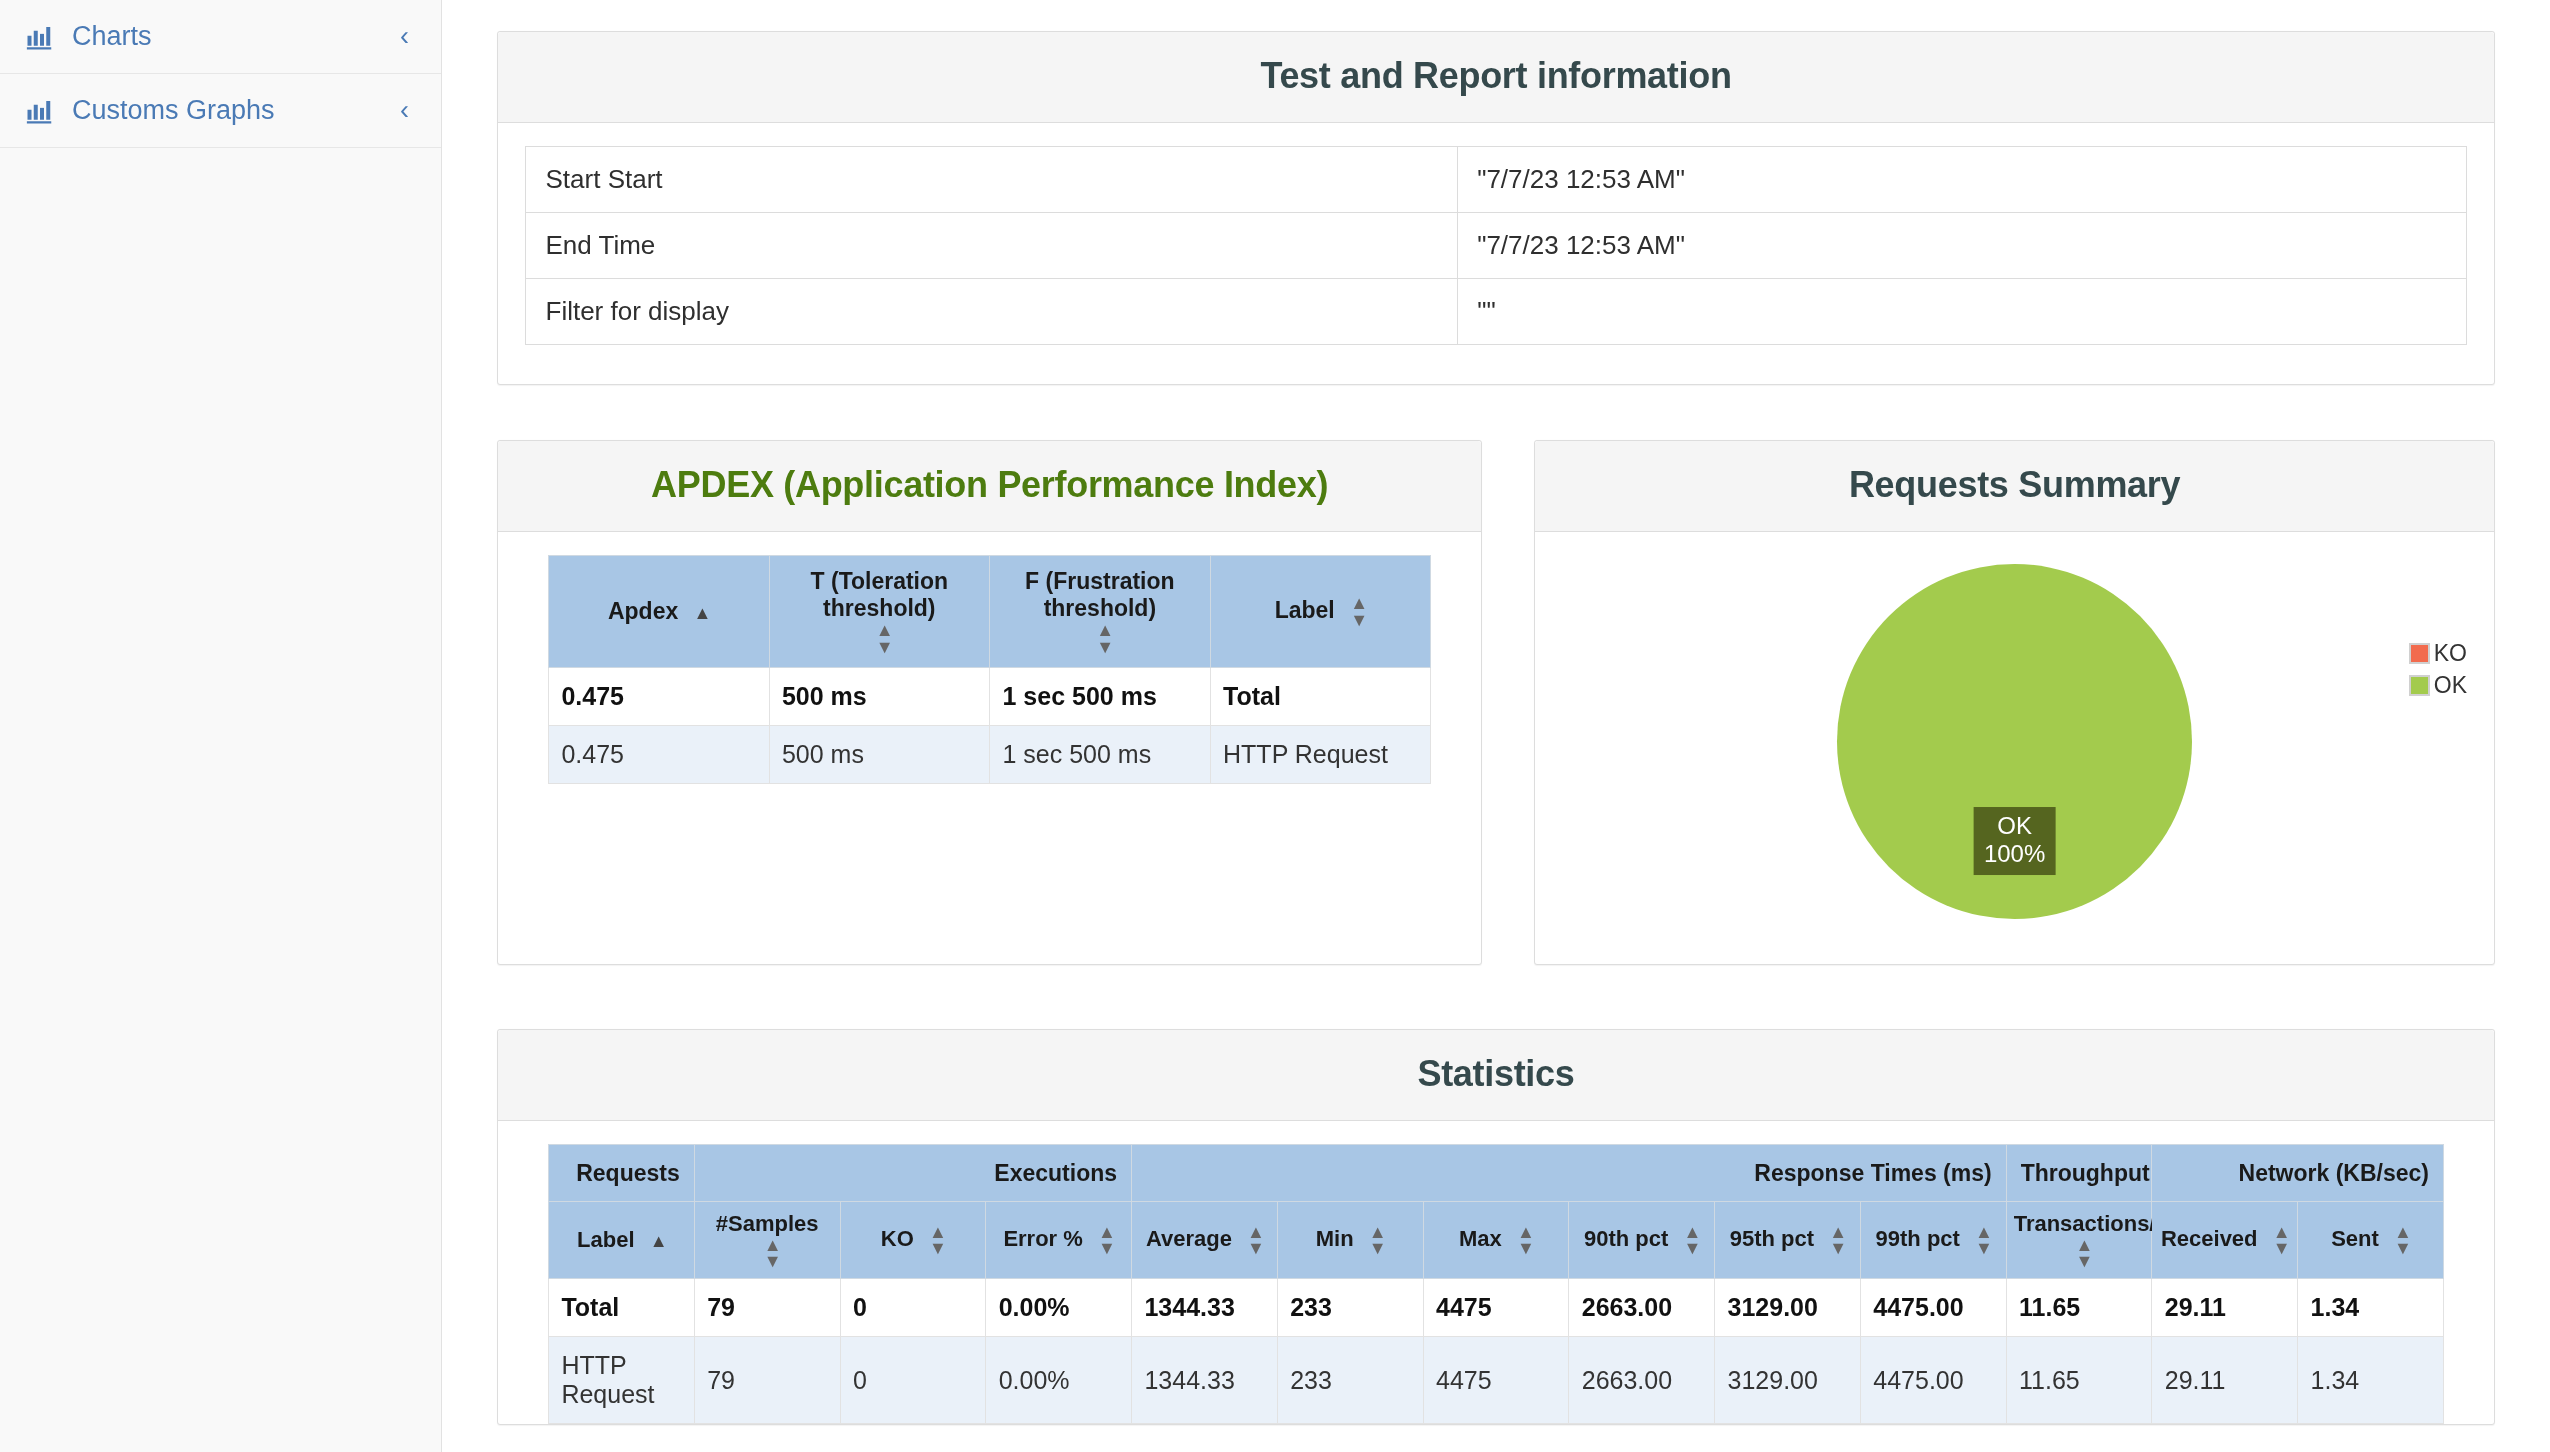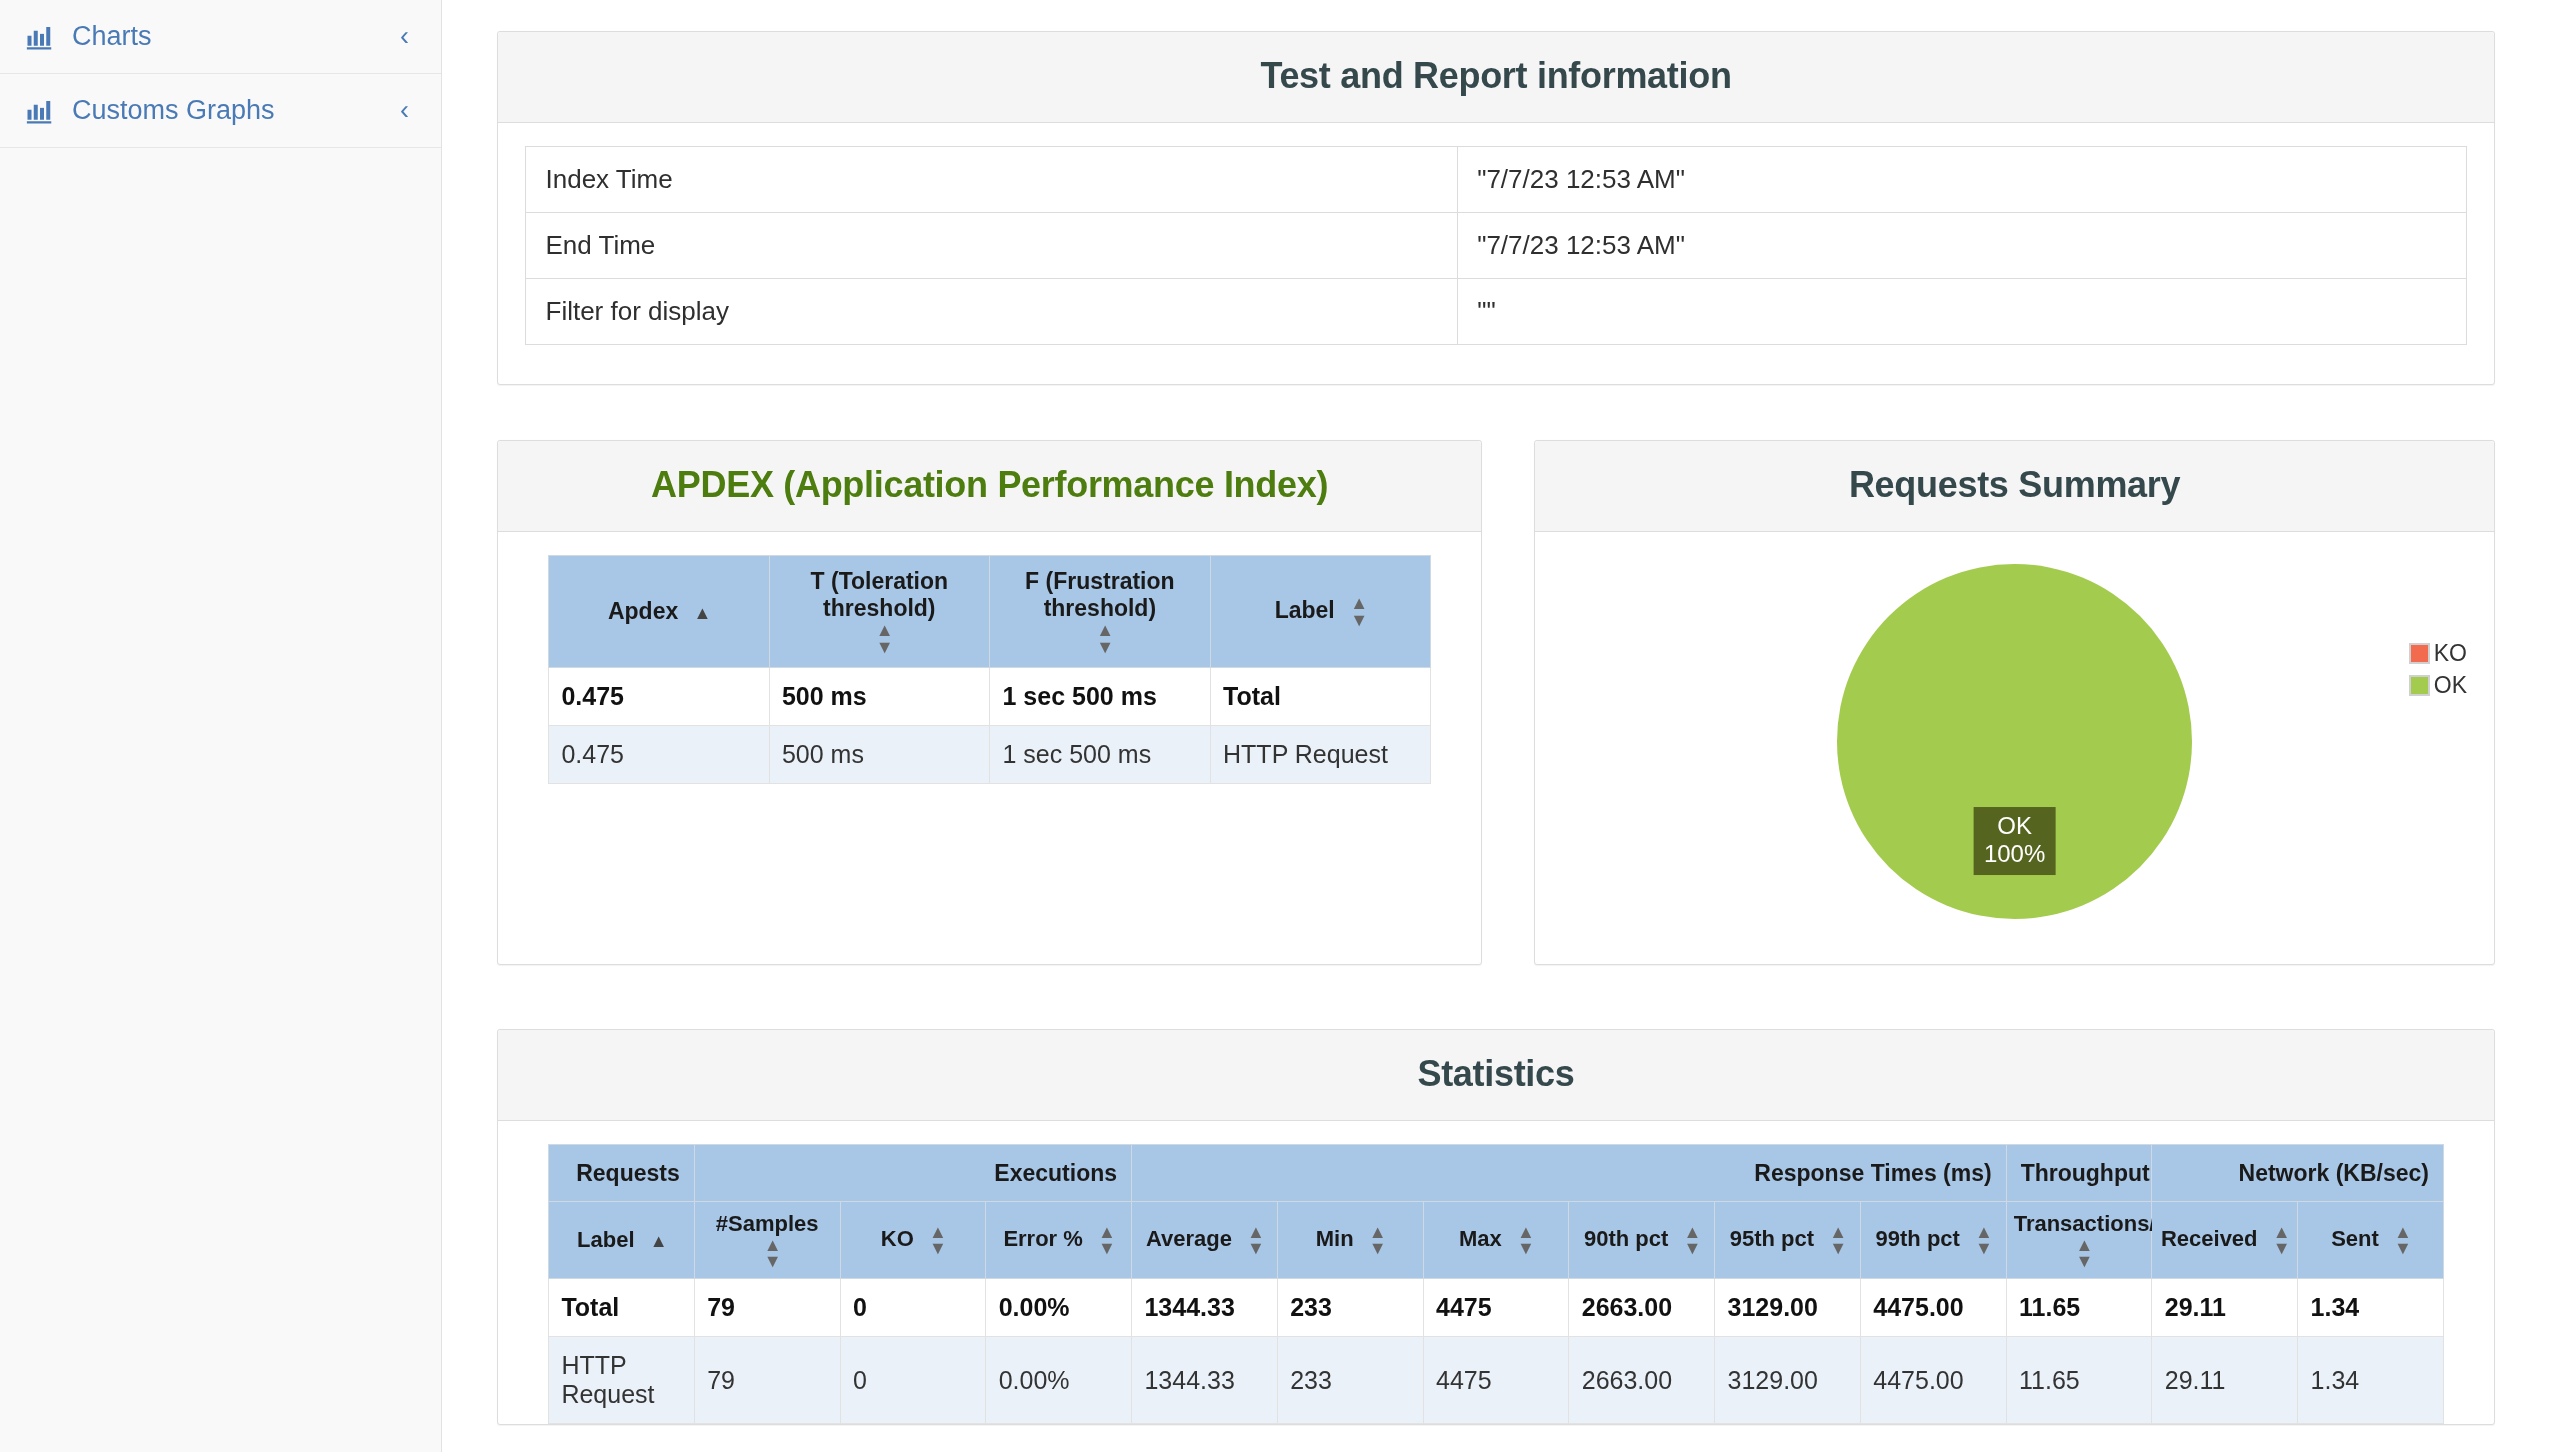--- a/index.html
+++ b/index.html
@@ -216,21 +216,21 @@
   <main class="main">
 
     <section class="panel" style="margin:31px 55px 0 55px;">
       <div class="panel-head">
         <span class="panel-title">Test and Report information</span>
       </div>
       <div class="panel-body">
         <table class="tbl info-tbl">
           <tbody>
             <tr>
-              <td class="key">Index Time</td>
+              <td class="key">Start Start</td>
               <td>"7/7/23 12:53 AM"</td>
             </tr>
             <tr>
               <td class="key">End Time</td>
               <td>"7/7/23 12:53 AM"</td>
             </tr>
             <tr>
               <td class="key">Filter for display</td>
               <td>""</td>
             </tr>

